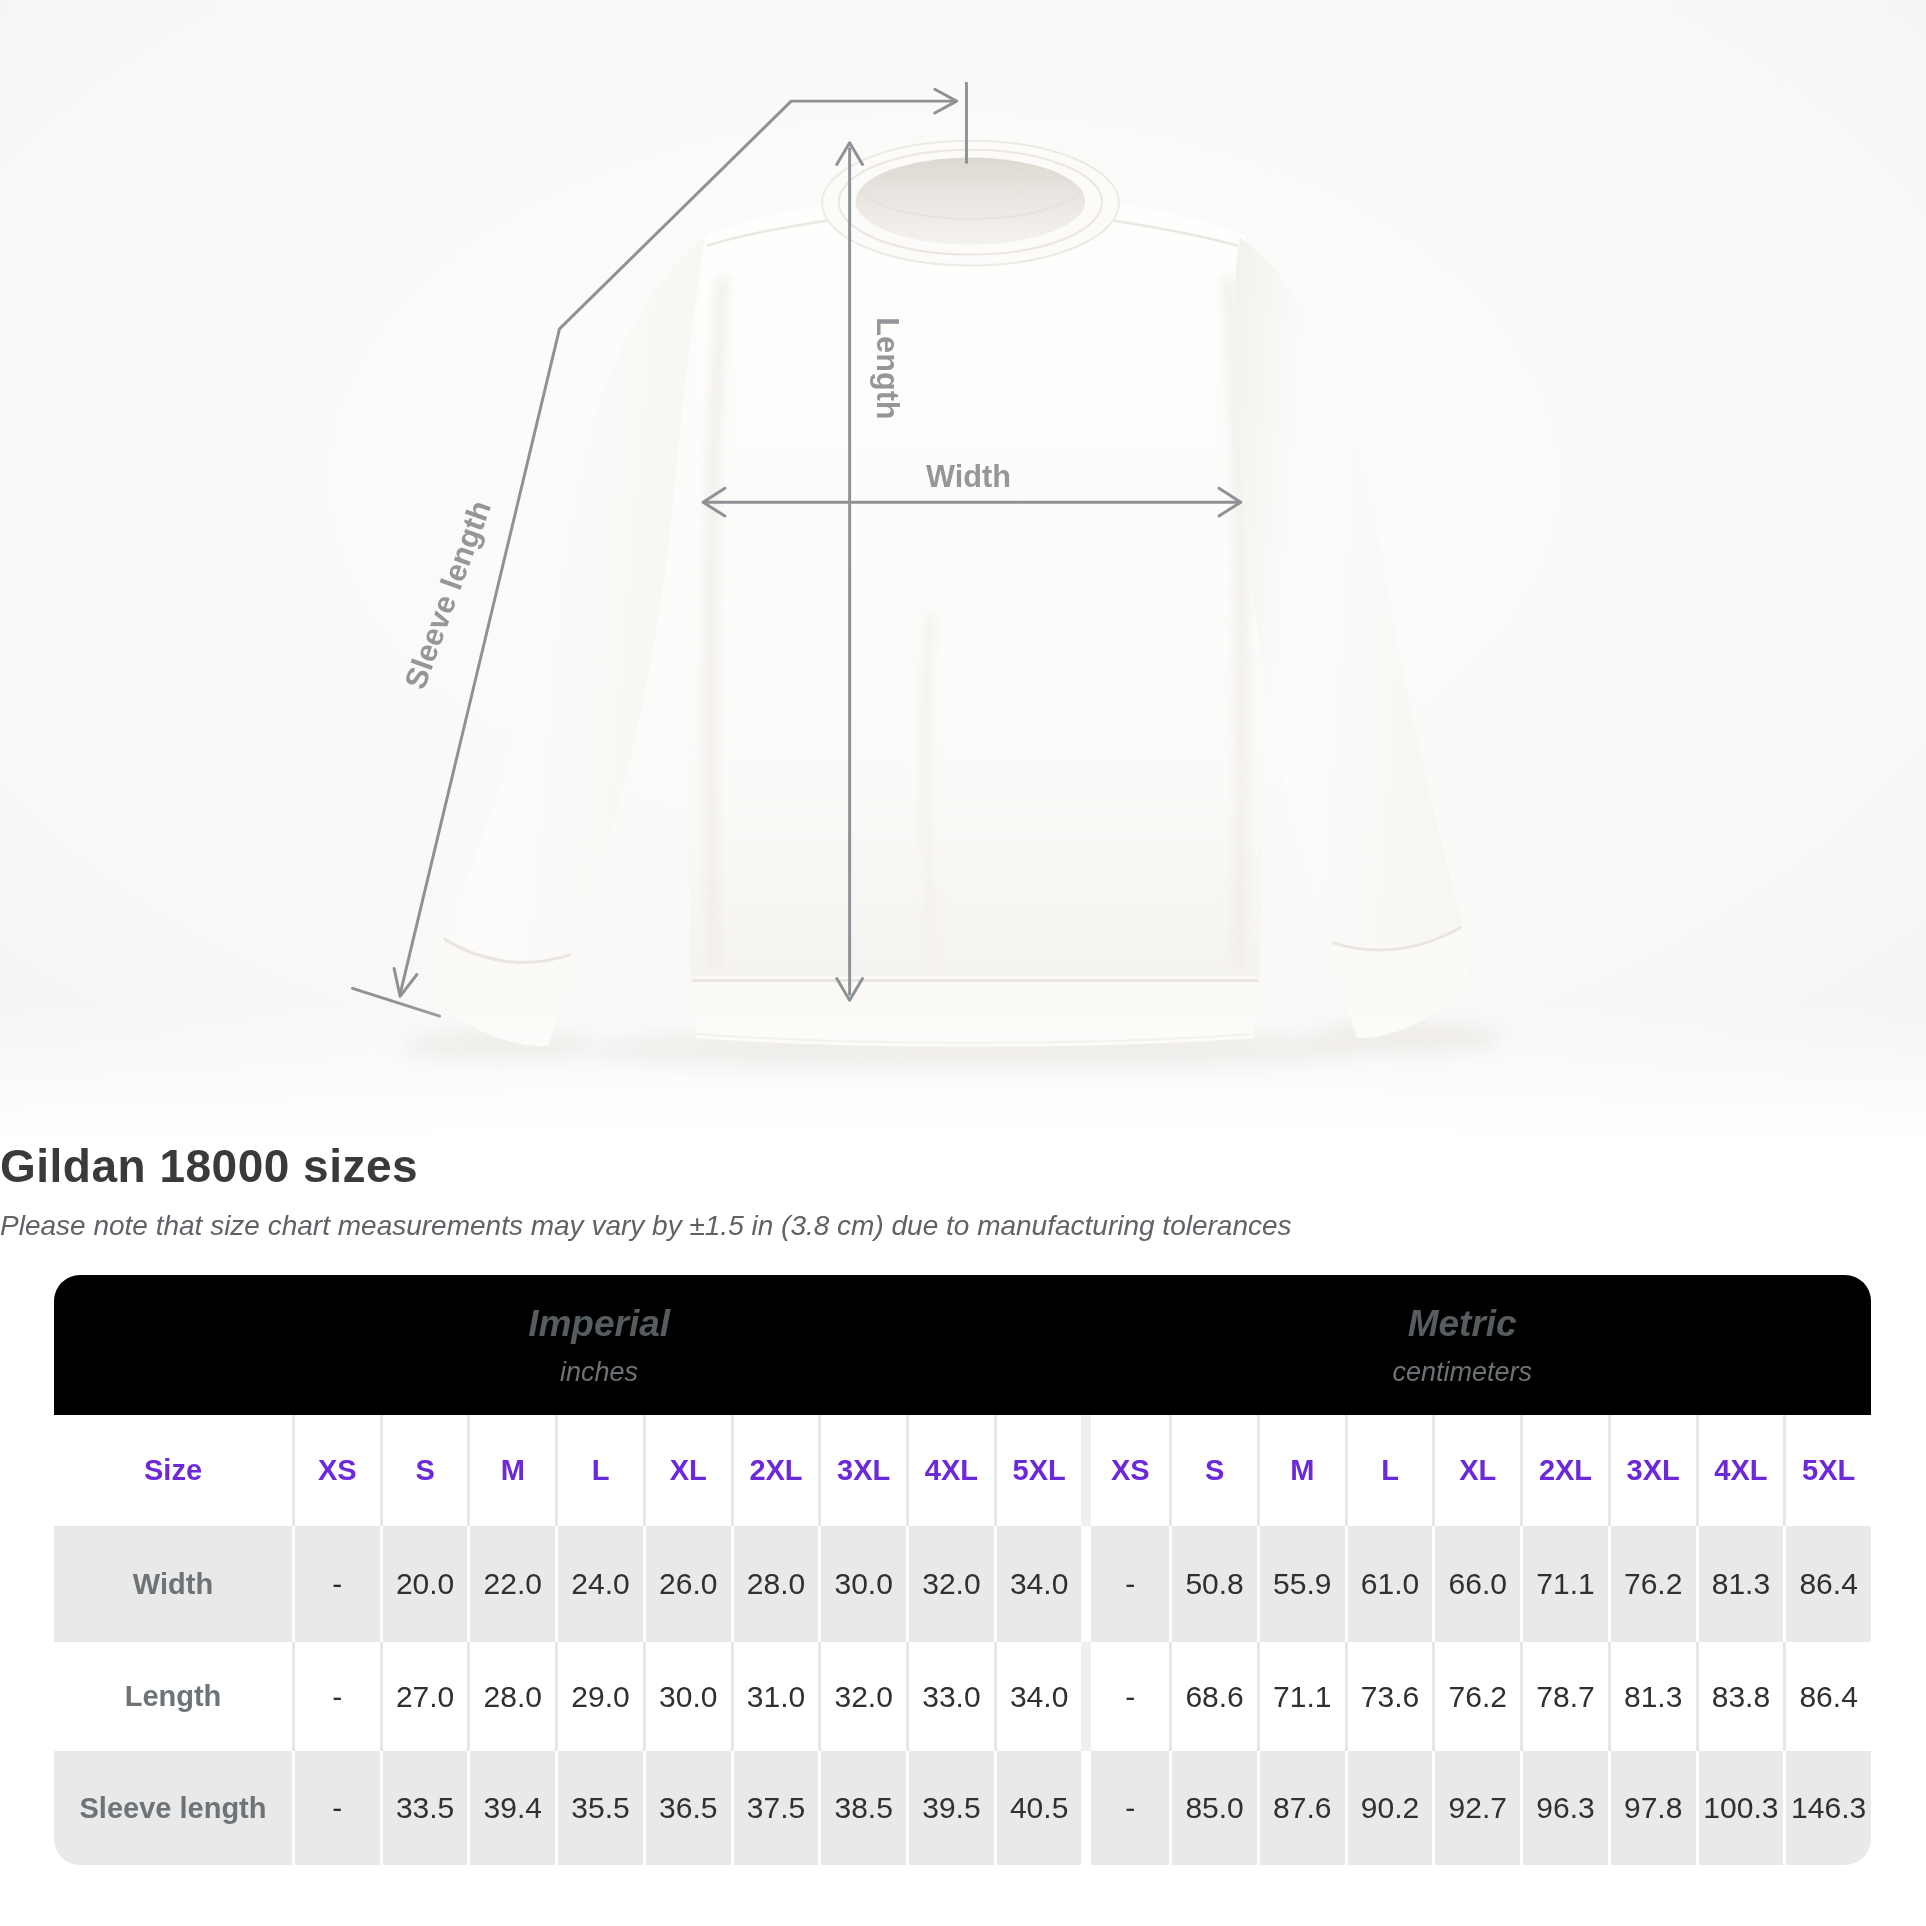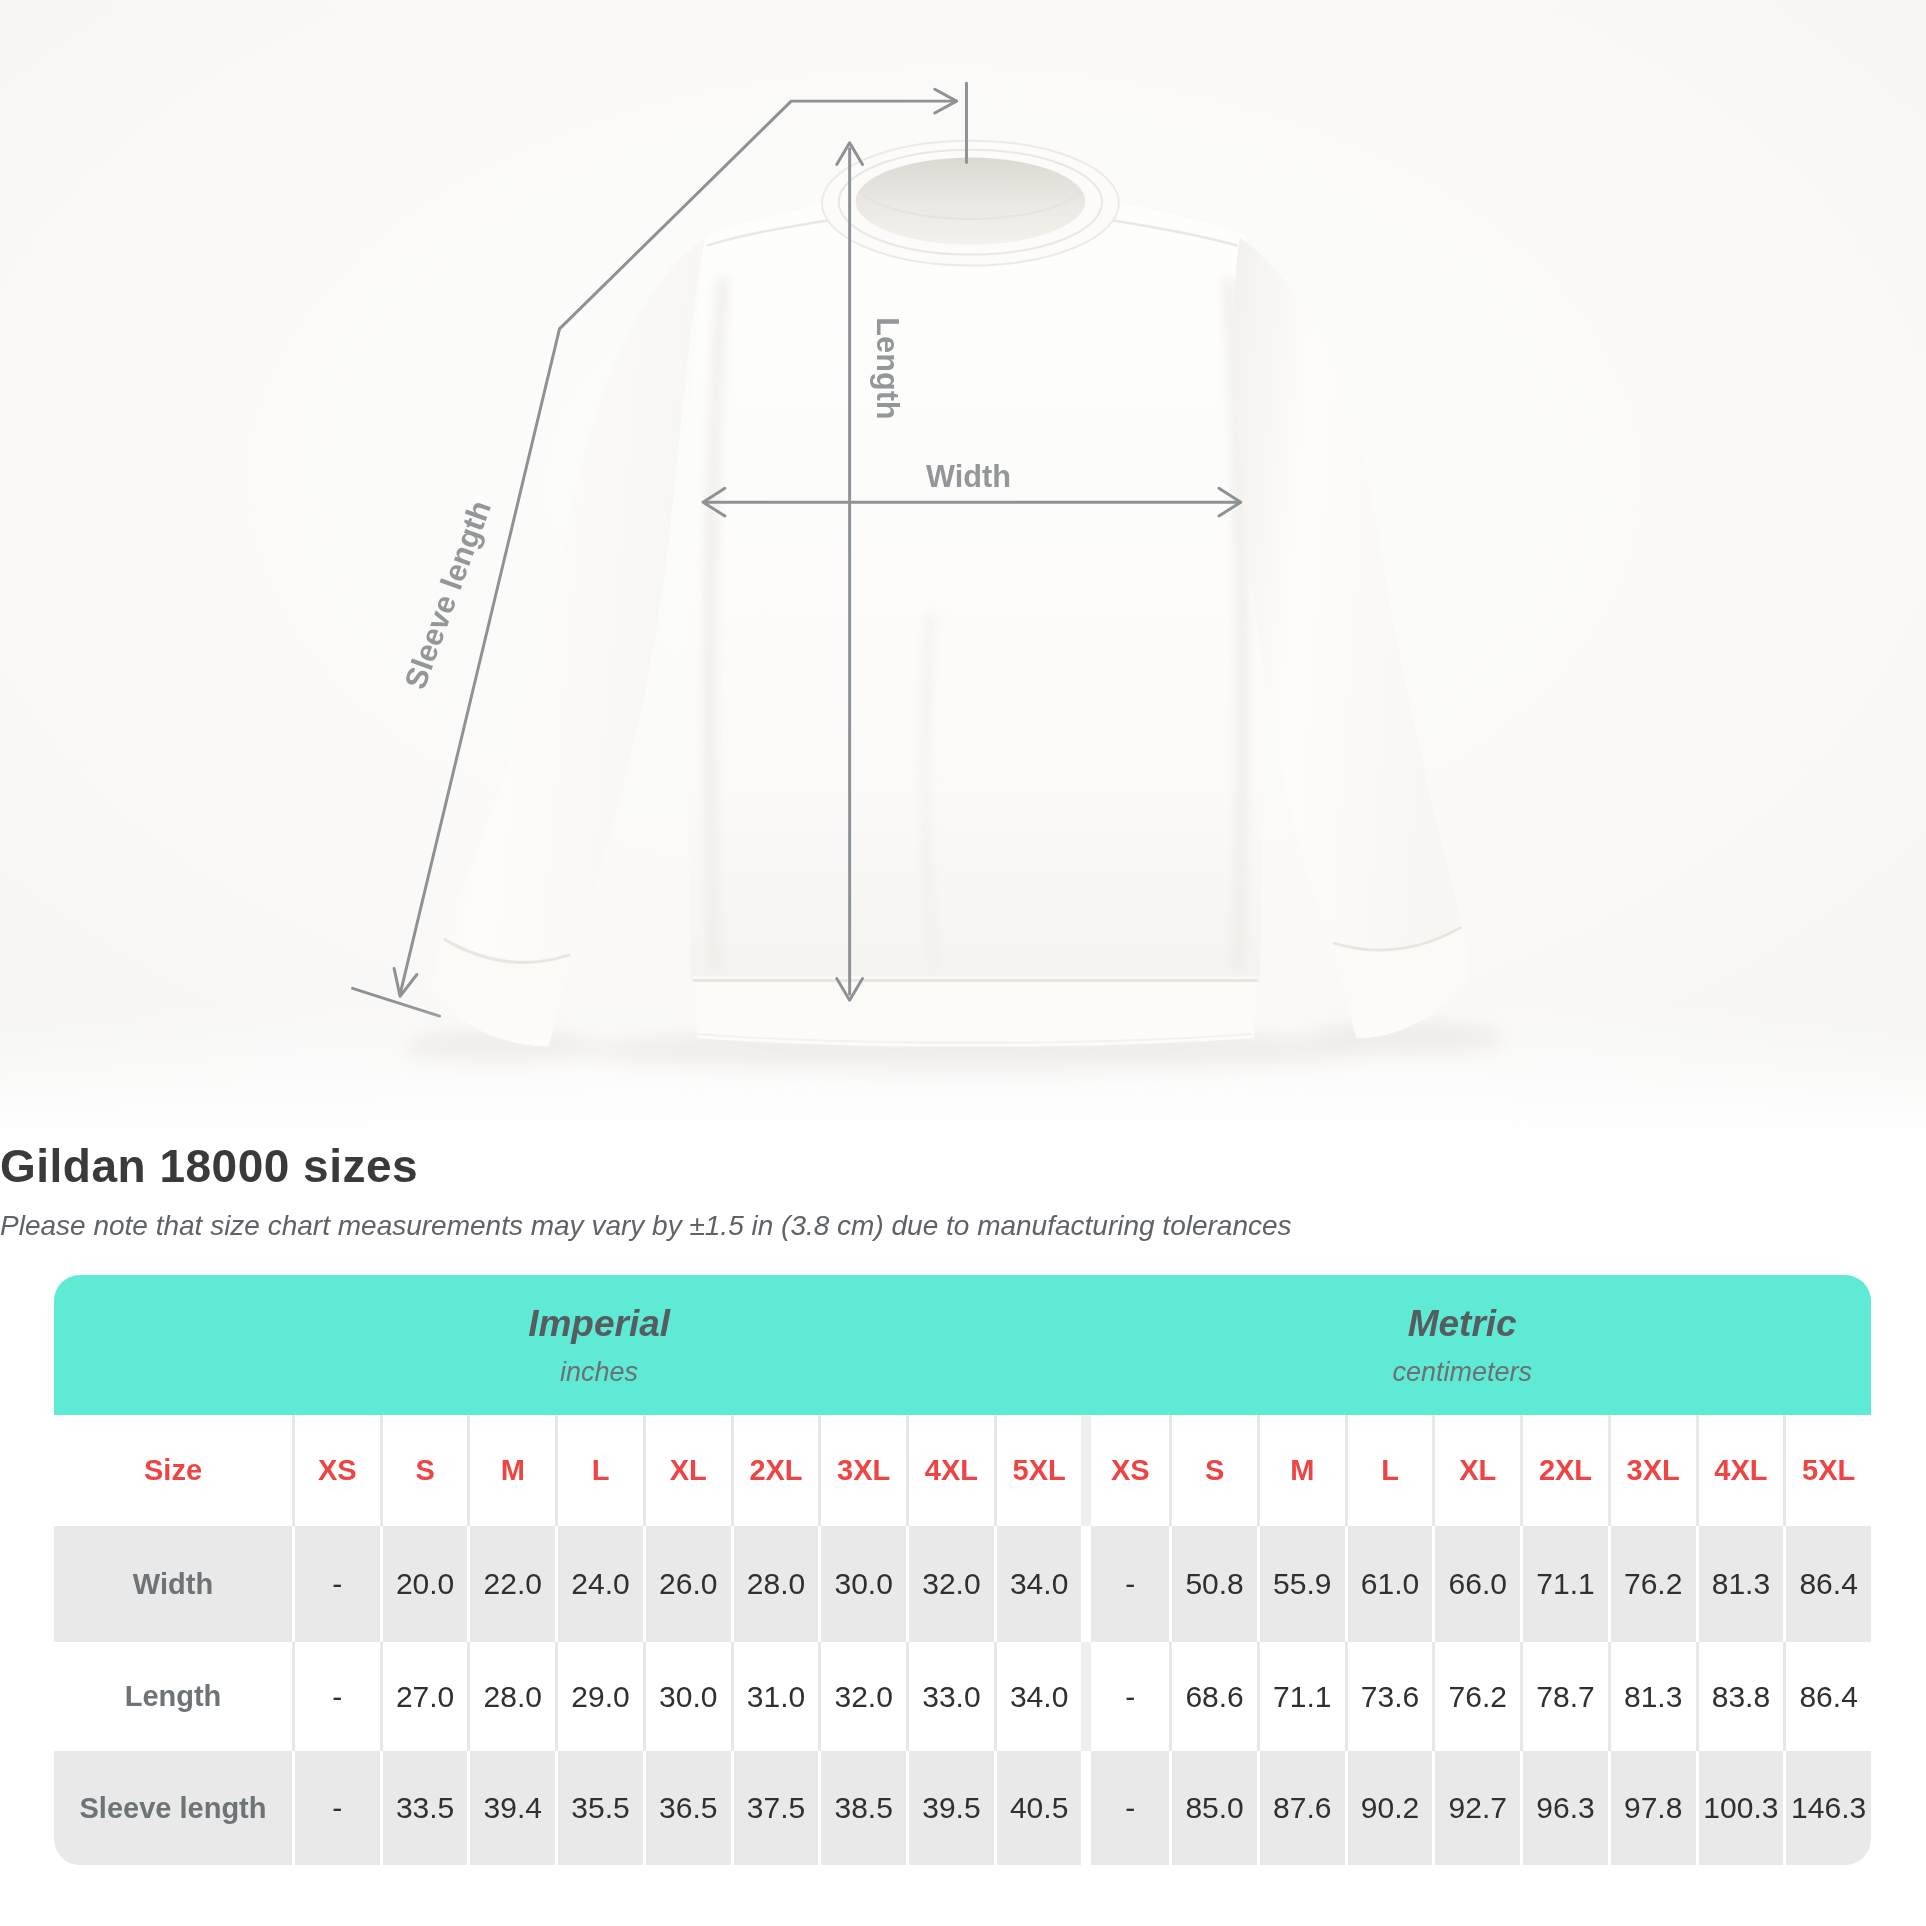--- a/index.html
+++ b/index.html
@@ -11,34 +11,34 @@
   .figure svg{display:block;}
 
   
   .title{position:absolute;top:1139px;left:0;width:1927px;text-align:left;
          font-size:46px;font-weight:bold;color:#3a3a3a;letter-spacing:0.5px;}
   .note{position:absolute;top:1210px;left:0;width:1927px;text-align:left;
         font-size:28px;font-style:italic;color:#5f6367;}
 
   
   .tbl{position:absolute;top:1275px;left:54px;width:1817px;border-radius:26px;overflow:hidden;}
-  .ghead{position:relative;height:140px;background:#5eead4;}
+  .ghead{position:relative;height:140px;background:#000000;}
   .gcol{position:absolute;top:50%;transform:translate(-50%,-50%);text-align:center;width:594px;}
   .gcol .t{font-size:37px;font-weight:bold;font-style:italic;color:#565c5f;margin-bottom:12px;}
   .gcol .u{font-size:27px;font-style:italic;color:#6b7174;}
   .gcol.imp{left:30%;}
   .gcol.met{left:77.5%;}
 
   .row{display:grid;grid-template-columns:238px repeat(18,1fr);}
   .row .c{display:flex;align-items:center;justify-content:center;
           font-size:30px;color:#2e3031;}
   .row .c + .c{border-left:3px solid var(--dv);}
   .row .c.grp{border-left-width:10px;border-left-color:var(--dvg);}
   .row .l{font-weight:bold;color:#6d7376;font-size:29px;}
-  .row.hdr .c{font-weight:bold;color:#ef4444;font-size:29px;}
+  .row.hdr .c{font-weight:bold;color:#6d28d9;font-size:29px;}
   .row.g0{--dv:#e7e7e7;--dvg:#efefef;background:#ffffff;}
   .row.g1{--dv:#ffffff;--dvg:#ffffff;background:#e9e9e9;}
   .row.hdr{height:111px;}
   .row.r0{height:116px;}
   .row.r1{height:109px;}
   .row.r2{height:114px;}
 </style>
 </head>
 <body>
 

